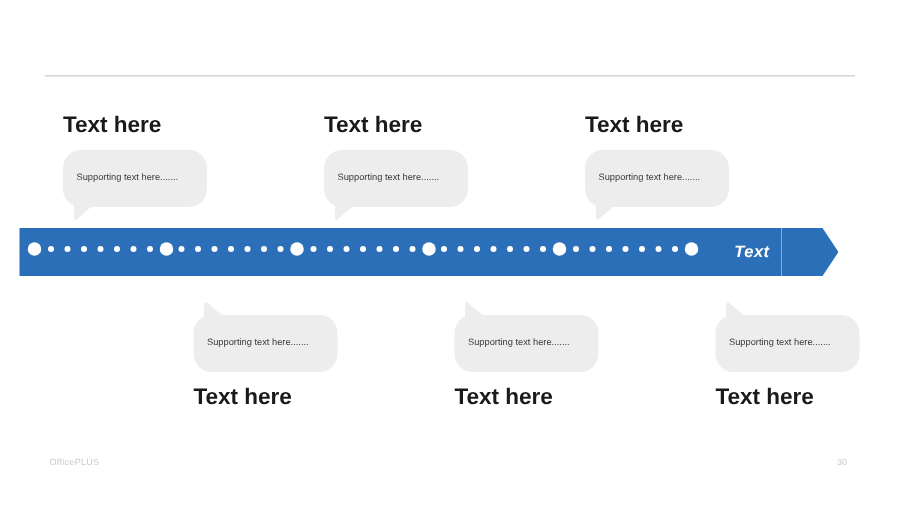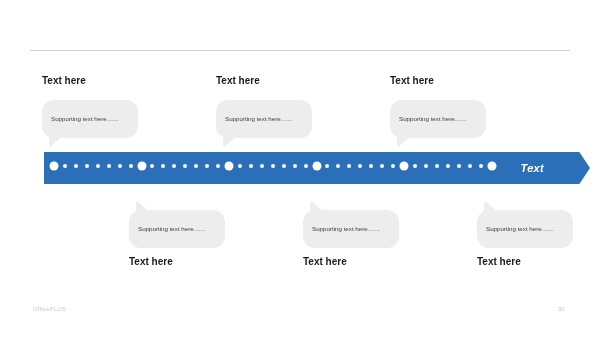--- a/index.html
+++ b/index.html
@@ -30,21 +30,21 @@
     left: 30px;
     top: 50px;
     width: 540px;
     height: 1px;
     background: #d4d4d4;
   }
 
   
   .timeline-wrap {
     position: absolute;
-    left: 44px;
+    left: 13px;
     top: 152px;
     width: 546px;
     height: 28px;
   }
   .bar-body {
     position: absolute;
     left: 0;
     top: 0;
     width: 508px;
     height: 32px;
@@ -128,21 +128,21 @@
     width: 14px;
     height: 12px;
     background: #ededed;
     clip-path: polygon(0 100%, 100% 100%, 0 0);
     border-top-left-radius: 4px;
   }
 
   
   .heading {
     position: absolute;
-    font-size: 10px;
+    font-size: 15px;
     font-weight: bold;
     color: #1a1a1a;
     white-space: nowrap;
   }
 
   
   .footer-brand {
     position: absolute;
     left: 33px;
     top: 306px;

